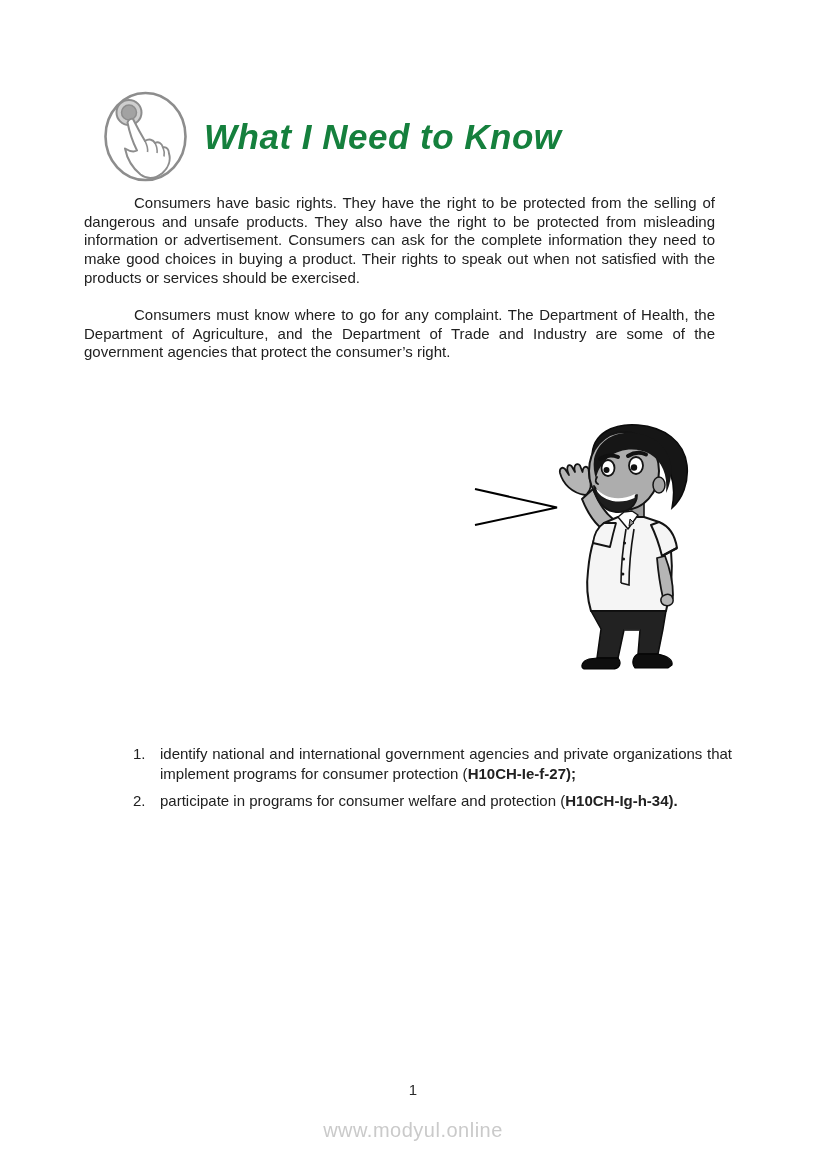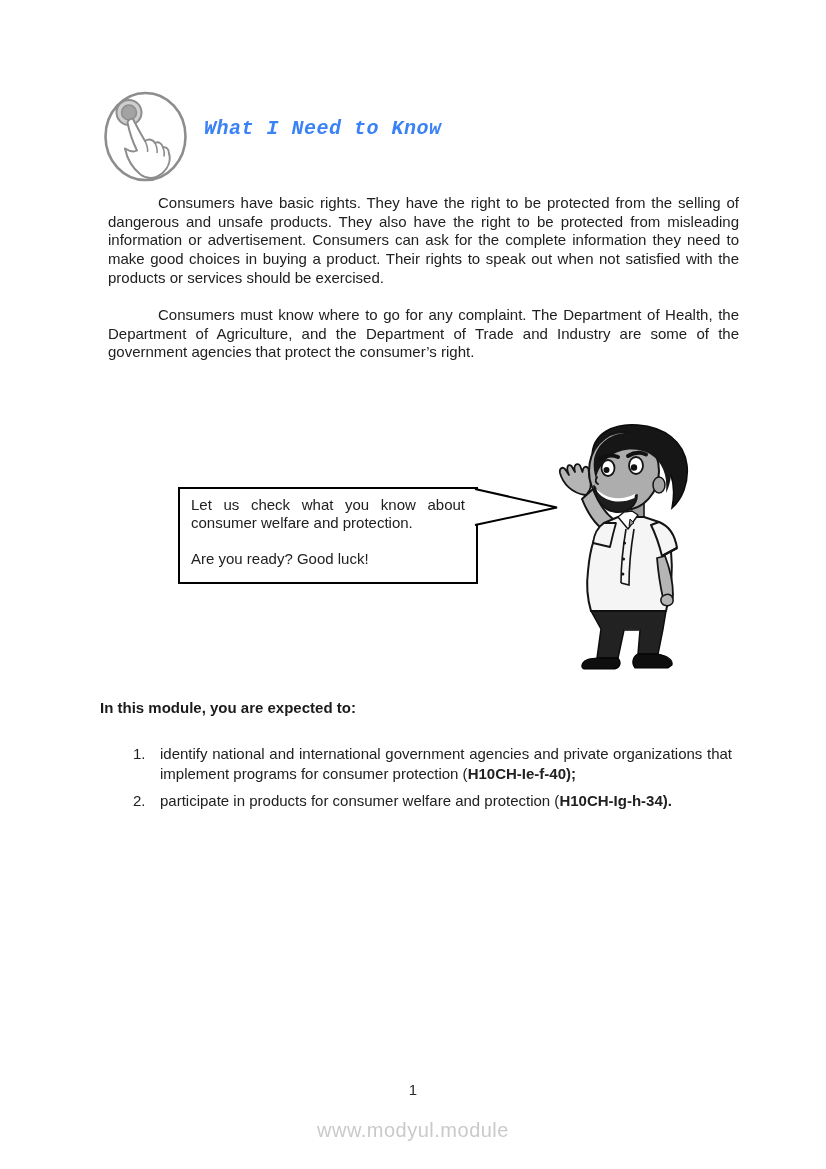--- a/index.html
+++ b/index.html
@@ -13,29 +13,29 @@
     overflow:hidden;
   }
 
   
   .hdr-icon {
     position:absolute; left:103px; top:91px;
     width:85px; height:91px;
   }
   .page-title {
     position:absolute; left:204px; top:117px;
-    font-family:Liberation Mono, monospace;
+    font-family:Liberation Sans, sans-serif;
     font-style:italic; font-weight:bold;
-    font-size:20px; letter-spacing:0.5px;
-    color:#3b82f6;
+    font-size:35px; letter-spacing:0.5px;
+    color:#15803d;
   }
 
   
   .body-par {
-    position:absolute; left:108px; width:631px;
+    position:absolute; left:84px; width:631px;
     font-size:15px; line-height:18.7px;
     text-align:justify;
     text-indent:50px;
     color:#212121;
   }
   .par-1 { top:194px; }
   .par-2 { top:306px; }
 
   
   .speech-bubble {
@@ -104,24 +104,20 @@
     <path d="M 42,50 C 44,54 45,58 44.5,61" fill="none" stroke="#8d8d8d" stroke-width="1.6"></path>
     <path d="M 52,52 C 54,56 54.5,59 54,62" fill="none" stroke="#8d8d8d" stroke-width="1.6"></path>
     <path d="M 60,56.5 C 61.5,60 61.5,63 61,65.5" fill="none" stroke="#8d8d8d" stroke-width="1.6"></path>
   </svg>
 
   <h1 class="page-title">What I Need to Know</h1>
 
   <p class="body-par par-1">Consumers have basic rights. They have the right to be protected from the selling of dangerous and unsafe products. They also have the right to be protected from misleading information or advertisement. Consumers can ask for the complete information they need to make good choices in buying a product. Their rights to speak out when not satisfied with the products or services should be exercised.</p>
   <p class="body-par par-2">Consumers must know where to go for any complaint. The Department of Health, the Department of Agriculture, and the Department of Trade and Industry are some of the government agencies that protect the consumer’s right.</p>
 
-  <div class="speech-bubble">
-    <p class="bub-msg">Let us check what you know about consumer welfare and protection.</p>
-    <p class="bub-q">Are you ready? Good luck!</p>
-  </div>
   <svg class="bubble-tail" viewBox="0 0 86 40">
     <polygon points="1,1 83,19.5 1,37" fill="#ffffff"></polygon>
     <path d="M 1,1 L 83,19.5 L 1,37" fill="none" stroke="#000000" stroke-width="2"></path>
   </svg>
 
   <svg class="boy-illustration" viewBox="0 0 150 253">
 
     <path d="M 62,112 C 48,108 38,96 30,76 L 41,66 C 48,84 57,97 72,102 Z" fill="#b5b5b5" stroke="#141414" stroke-width="2" stroke-linejoin="round"></path>
 
     <path d="M 33,72 C 20,70 11,61 8,50
@@ -192,29 +188,28 @@
     <path d="M 111,173 C 115,170 120,171 121,176 C 122,181 117,184 112,182 C 108,180 108,175 111,173 Z" fill="#b5b5b5" stroke="#141414" stroke-width="1.5"></path>
 
     <path d="M 39,188 L 114,188 L 111,206 L 106,231 L 86,231 L 88,207 L 72,207 L 66,235 L 45,235 L 49,206 Z" fill="#222222" stroke="#0d0d0d" stroke-width="1.5" stroke-linejoin="round"></path>
     <path d="M 72,207 L 88,207" fill="none" stroke="#3d3d3d" stroke-width="1"></path>
 
     <path d="M 45,235 L 66,235 C 70,240 68,246 60,246 L 32,246 C 28,244 30,238 37,236 Z" fill="#0e0e0e" stroke="#000" stroke-width="1.2"></path>
 
     <path d="M 86,231 L 106,231 C 115,233 121,237 120,242 L 116,245 L 83,245 C 79,240 81,233 86,231 Z" fill="#0e0e0e" stroke="#000" stroke-width="1.2"></path>
   </svg>
 
-  <h2 class="obj-heading">In this module, you are expected to:</h2>
 
   <ol class="obj-list">
     <li class="obj-item">
       <span class="obj-num">1.</span>
-      <span class="obj-text"><span>identify national and international government agencies and private organizations that implement programs for consumer protection (</span><span class="obj-code">H10CH-Ie-f-40</span><span class="obj-code">);</span></span>
+      <span class="obj-text"><span>identify national and international government agencies and private organizations that implement programs for consumer protection (</span><span class="obj-code">H10CH-Ie-f-27</span><span class="obj-code">);</span></span>
     </li>
     <li class="obj-item">
       <span class="obj-num">2.</span>
-      <span class="obj-text"><span>participate in products for consumer welfare and protection (</span><span class="obj-code">H10CH-Ig-h-34</span><span class="obj-code">).</span></span>
+      <span class="obj-text"><span>participate in programs for consumer welfare and protection (</span><span class="obj-code">H10CH-Ig-h-34</span><span class="obj-code">).</span></span>
     </li>
   </ol>
 
   <div class="page-number">1</div>
-  <div class="watermark">www.modyul.module</div>
+  <div class="watermark">www.modyul.online</div>
 
 </div>
 
 </body></html>

